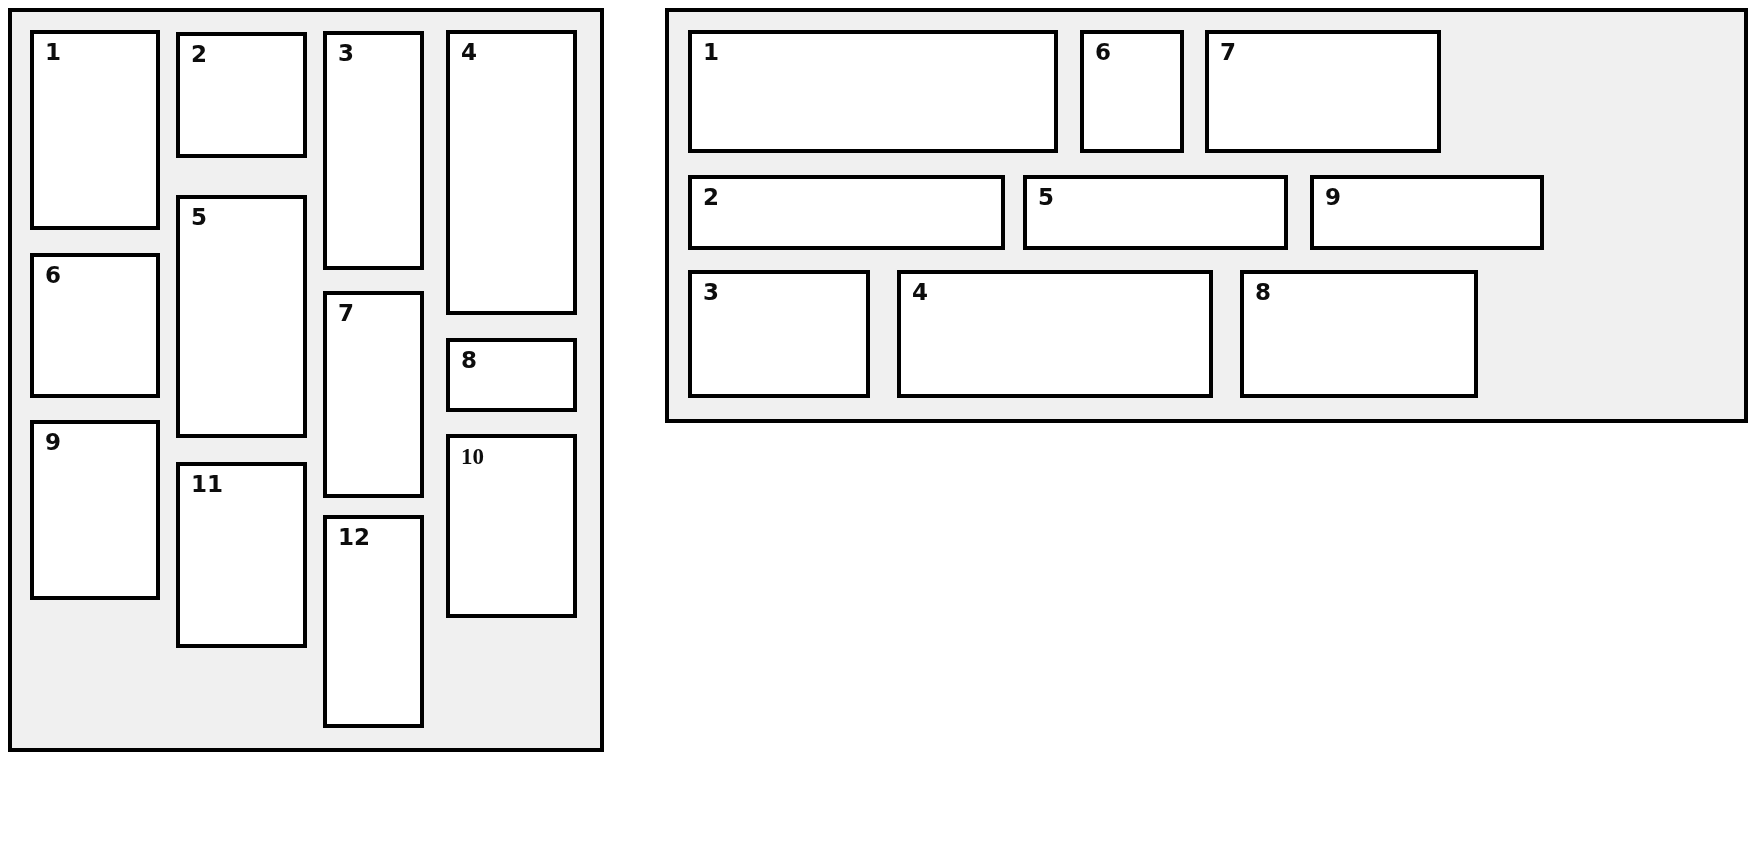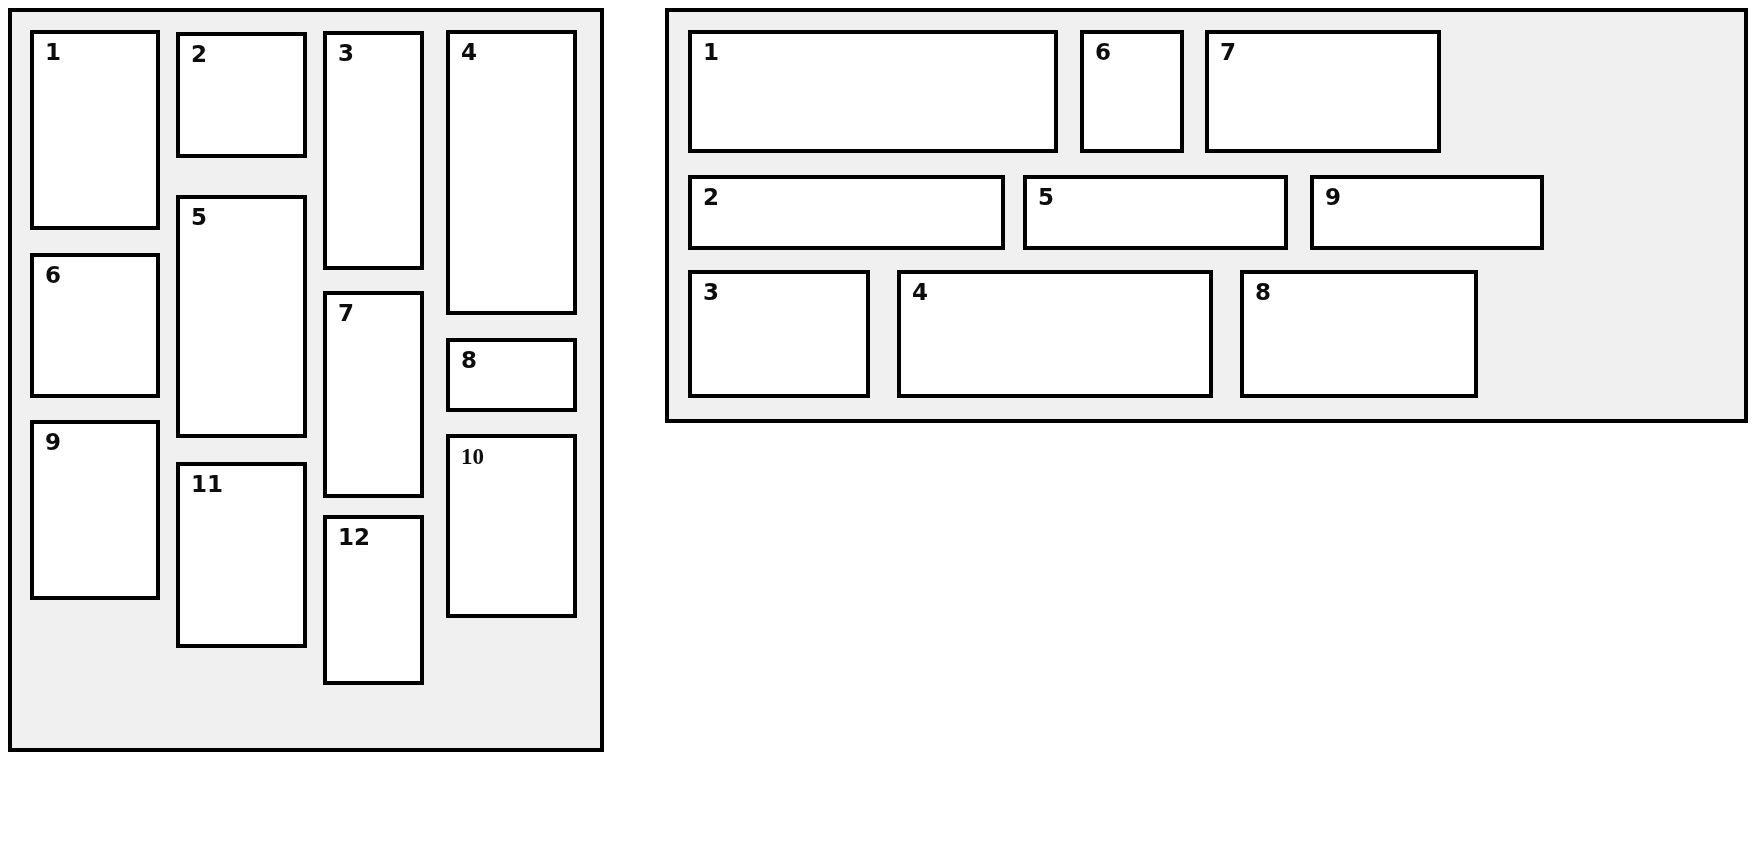--- a/index.html
+++ b/index.html
@@ -100,21 +100,21 @@
     </div>
     <div class="box" style="left: 30px; top: 420px; width: 130px; height: 180px;">
       <span class="box-label">9</span>
     </div>
     <div class="box" style="left: 446px; top: 434px; width: 131px; height: 184px; font-family: Liberation Serif, serif;">
       <span class="box-label">10</span>
     </div>
     <div class="box" style="left: 176px; top: 462px; width: 131px; height: 186px;">
       <span class="box-label">11</span>
     </div>
-    <div class="box" style="left: 323px; top: 515px; width: 101px; height: 170px;">
+    <div class="box" style="left: 323px; top: 515px; width: 101px; height: 213px;">
       <span class="box-label">12</span>
     </div>
     <div class="box" style="left: 688px; top: 30px; width: 370px; height: 123px;">
       <span class="box-label">1</span>
     </div>
     <div class="box" style="left: 1080px; top: 30px; width: 104px; height: 123px;">
       <span class="box-label">6</span>
     </div>
     <div class="box" style="left: 1205px; top: 30px; width: 236px; height: 123px;">
       <span class="box-label">7</span>

